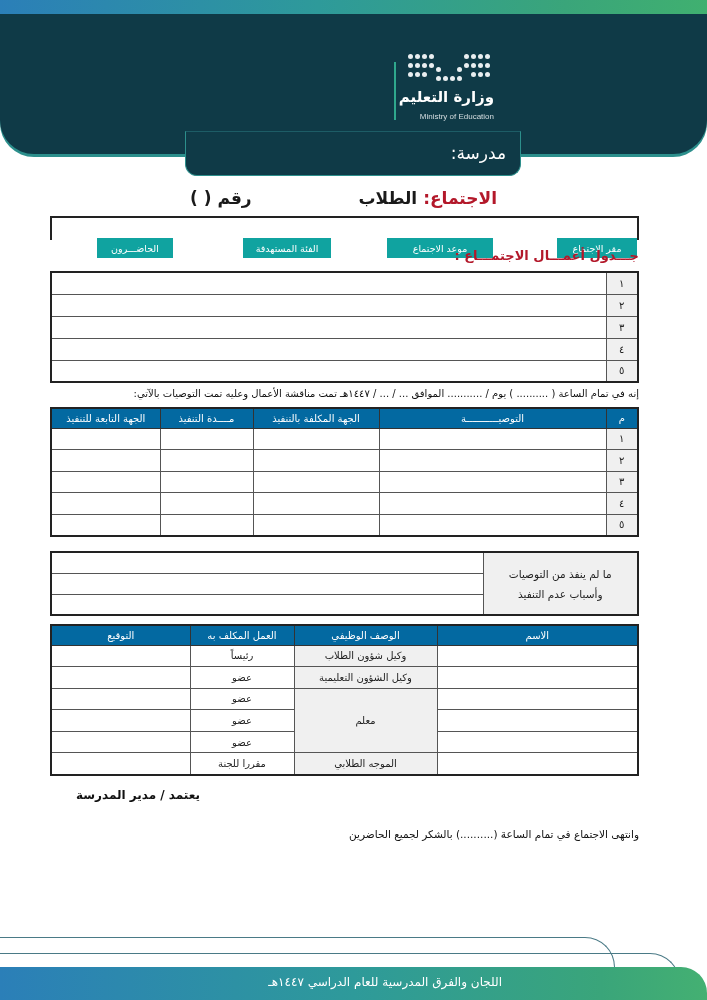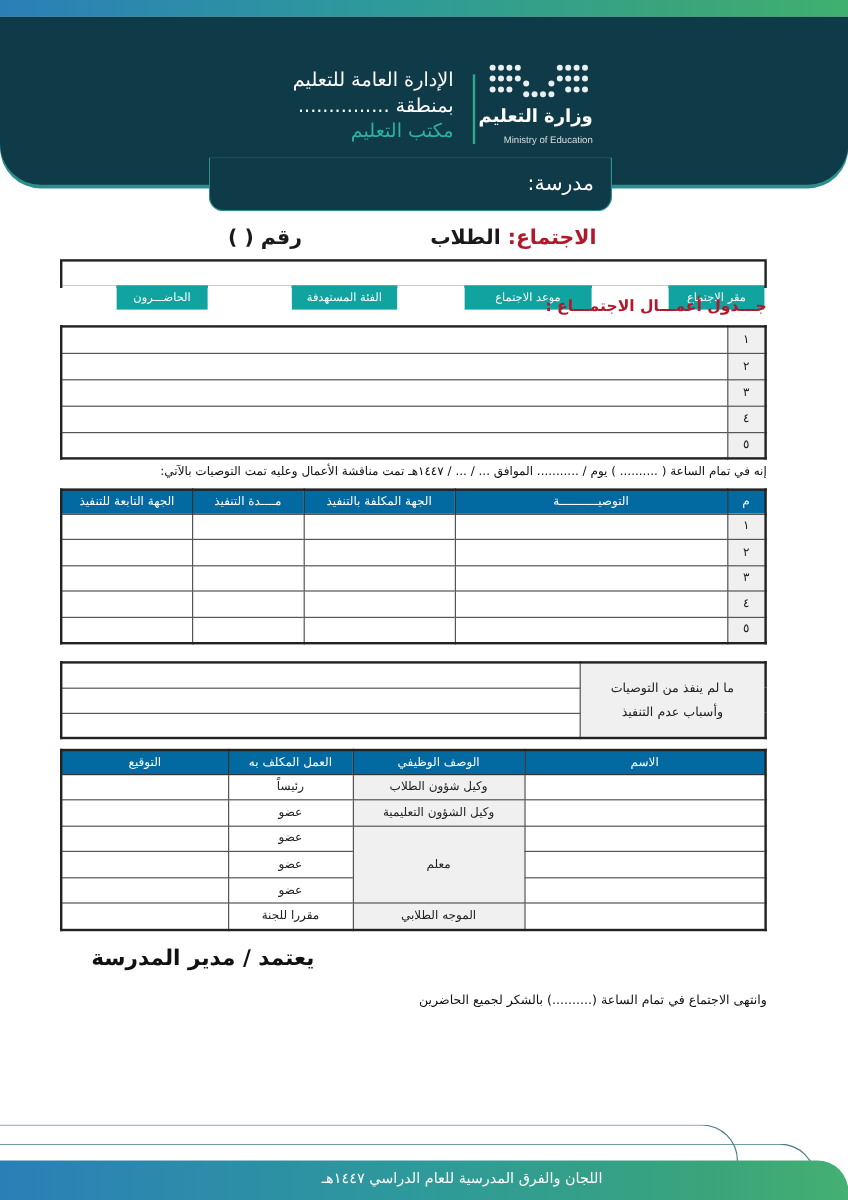--- a/index.html
+++ b/index.html
@@ -17,21 +17,21 @@
   .logo-divider { position: absolute; right: 104px; top: 20px; width: 2px; height: 58px; background: #2fa88d; }
   .logo-dots { position: absolute; right: 6px; top: 0; width: 86px; height: 32px; }
   .logo-dots span { position: absolute; width: 5px; height: 5px; border-radius: 50%; background: #e9eef0; }
   .logo-ar { position: absolute; right: 6px; top: 34px; font-size: 15px; color: #ffffff; font-weight: bold; white-space: nowrap; }
   .logo-en { position: absolute; right: 6px; top: 58px; font-size: 8px; color: #d6dee1; font-family: "Liberation Sans", sans-serif; white-space: nowrap; }
   .dept { position: absolute; right: 122px; top: 14px; text-align: right; white-space: nowrap; }
   .dept-line1 { font-size: 16px; color: #ffffff; line-height: 21px; }
   .dept-line2 { font-size: 16px; color: #ffffff; line-height: 21px; }
   .dept-line3 { font-size: 16px; color: #2fb0a4; line-height: 22px; }
 
-  .school-box { position: absolute; left: 174px; top: 131px; width: 336px; height: 45px;
+  .school-box { position: absolute; left: 185px; top: 131px; width: 336px; height: 45px;
     background: #0f3a47; border-radius: 0 0 12px 12px; border: 1px solid #2c8f8c; border-top: 1px solid #1d5c66; }
   .school-label { position: absolute; right: 14px; top: 11px; font-size: 17px; color: #ffffff; }
 
   
   .meeting-title { position: absolute; right: 210px; top: 188px; font-size: 17px; font-weight: bold; white-space: nowrap; }
   .meeting-title .red { color: #b3182a; }
   .meeting-title .dark { color: #1a1a1a; }
   .meeting-number { position: absolute; left: 190px; top: 188px; font-size: 17px; font-weight: bold; color: #1a1a1a; white-space: nowrap; }
 
   
@@ -59,21 +59,21 @@
 
   .unimpl-table { left: 50px; top: 551px; width: 589px; border: 2px solid #222; }
   .unimpl-table td { height: 21px; }
   .unimpl-label { background: #f0f0f0; font-size: 10.5px; text-align: center; line-height: 20px; width: 155px; margin-left: 32px; }
 
   .members-table { left: 50px; top: 624px; width: 589px; border: 2px solid #222; }
   .members-table td { height: 21.6px; font-size: 10px; text-align: center; }
   .members-table .grey { background: #f0f0f0; }
 
   .closing { position: absolute; right: 68px; top: 828px; font-size: 10.5px; color: #111; white-space: nowrap; }
-  .approve { position: absolute; left: 76px; top: 788px; font-size: 18px; font-weight: bold; color: #111; white-space: nowrap; }
+  .approve { position: absolute; left: 76px; top: 788px; font-size: 12px; font-weight: bold; color: #111; white-space: nowrap; }
 
   
   .footer-curve1 { position: absolute; left: -40px; top: 937px; width: 655px; height: 60px;
     border: 1.5px solid #4a7a86; border-radius: 0 30px 0 0; border-bottom: none; border-left: none; }
   .footer-curve2 { position: absolute; left: -40px; top: 953px; width: 720px; height: 60px;
     border: 1.5px solid #4a7a86; border-radius: 0 30px 0 0; border-bottom: none; border-left: none; }
   .footer-band { position: absolute; left: 0; top: 967px; width: 707px; height: 33px;
     background: linear-gradient(to right, #2b7fb8, #2e9a9a 50%, #3aa57a 85%, #44b072);
     border-radius: 0 26px 0 0; }
   .footer-text { position: absolute; right: 205px; top: 8px; font-size: 12px; color: #ffffff; white-space: nowrap; }
@@ -112,25 +112,20 @@
           <span style="left: 42px; top: 22px;"></span>
           <span style="left: 49px; top: 22px;"></span>
           <span style="left: 63px; top: 18px;"></span>
           <span style="left: 70px; top: 18px;"></span>
           <span style="left: 77px; top: 18px;"></span>
         </div>
       <div class="logo-ar">وزارة التعليم</div>
       <div class="logo-en">Ministry of Education</div>
     </div>
     <div class="logo-divider"></div>
-    <div class="dept">
-      <div class="dept-line1">الإدارة العامة للتعليم</div>
-      <div class="dept-line2">بمنطقة ...............</div>
-      <div class="dept-line3">مكتب التعليم</div>
-    </div>
   </div>
 </div>
 <div class="school-box">
   <span class="school-label">مدرسة:</span>
 </div>
 
 <div class="meeting-title">
   <span class="red">الاجتماع:</span>
   <span class="dark">الطلاب</span>
 </div>

